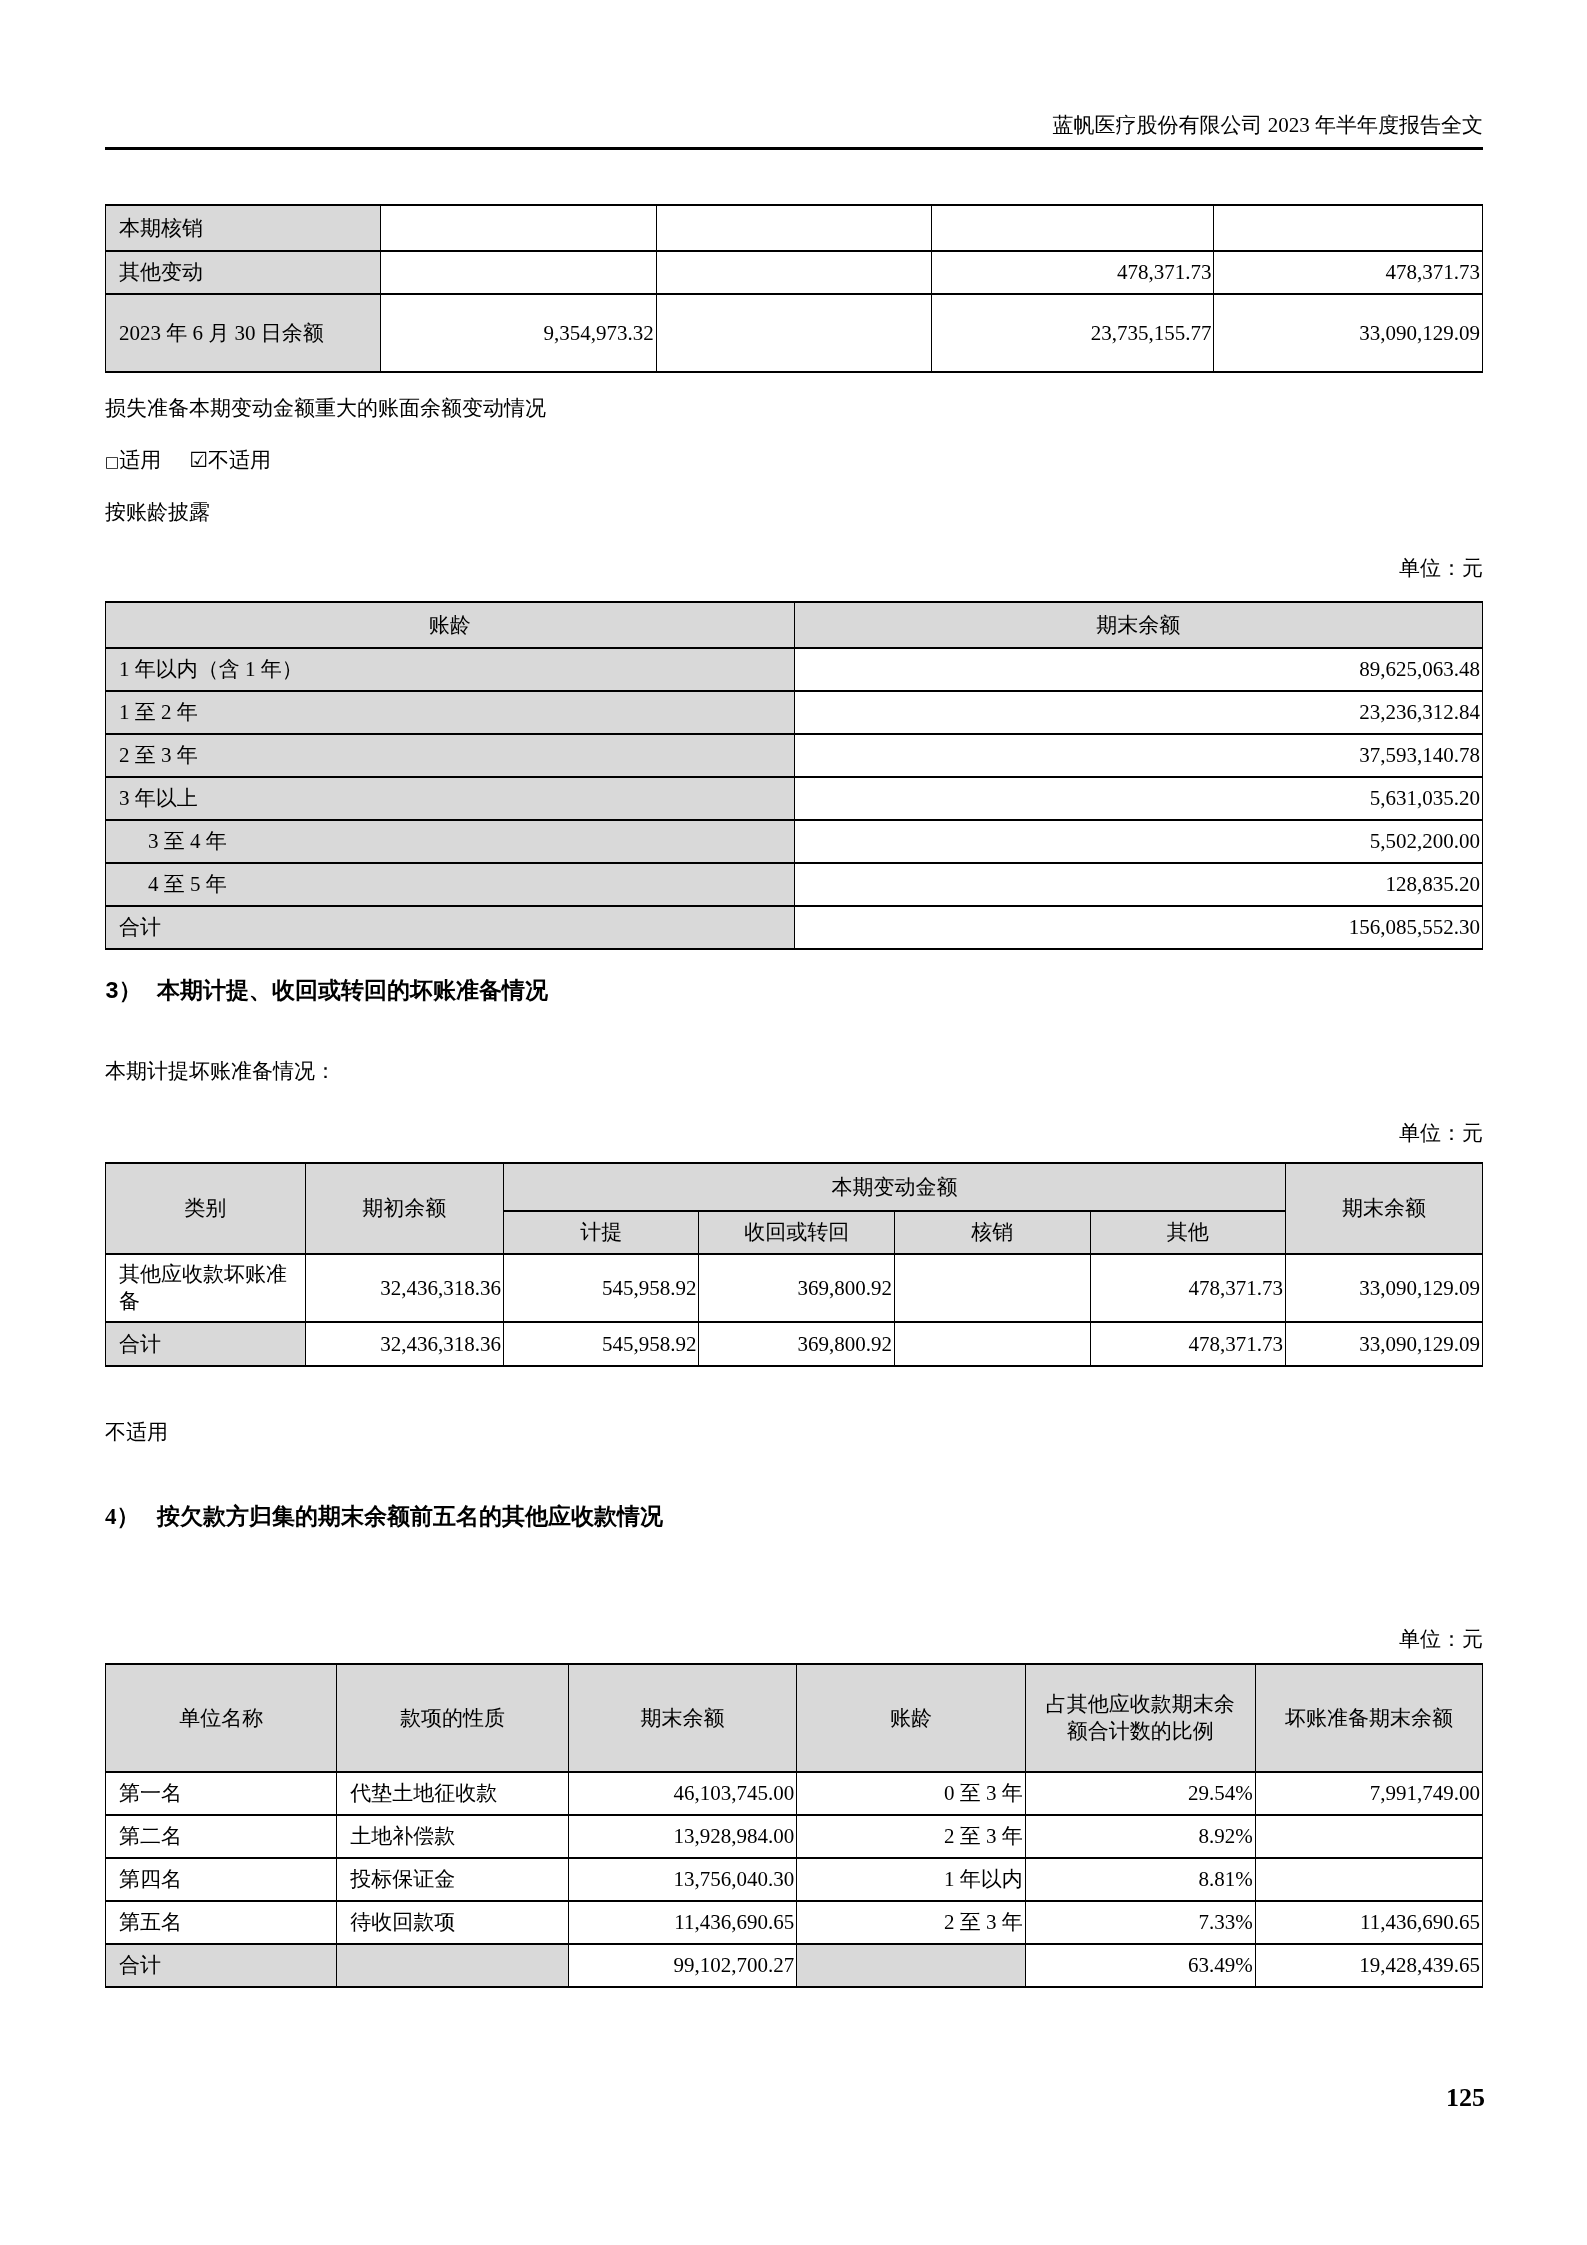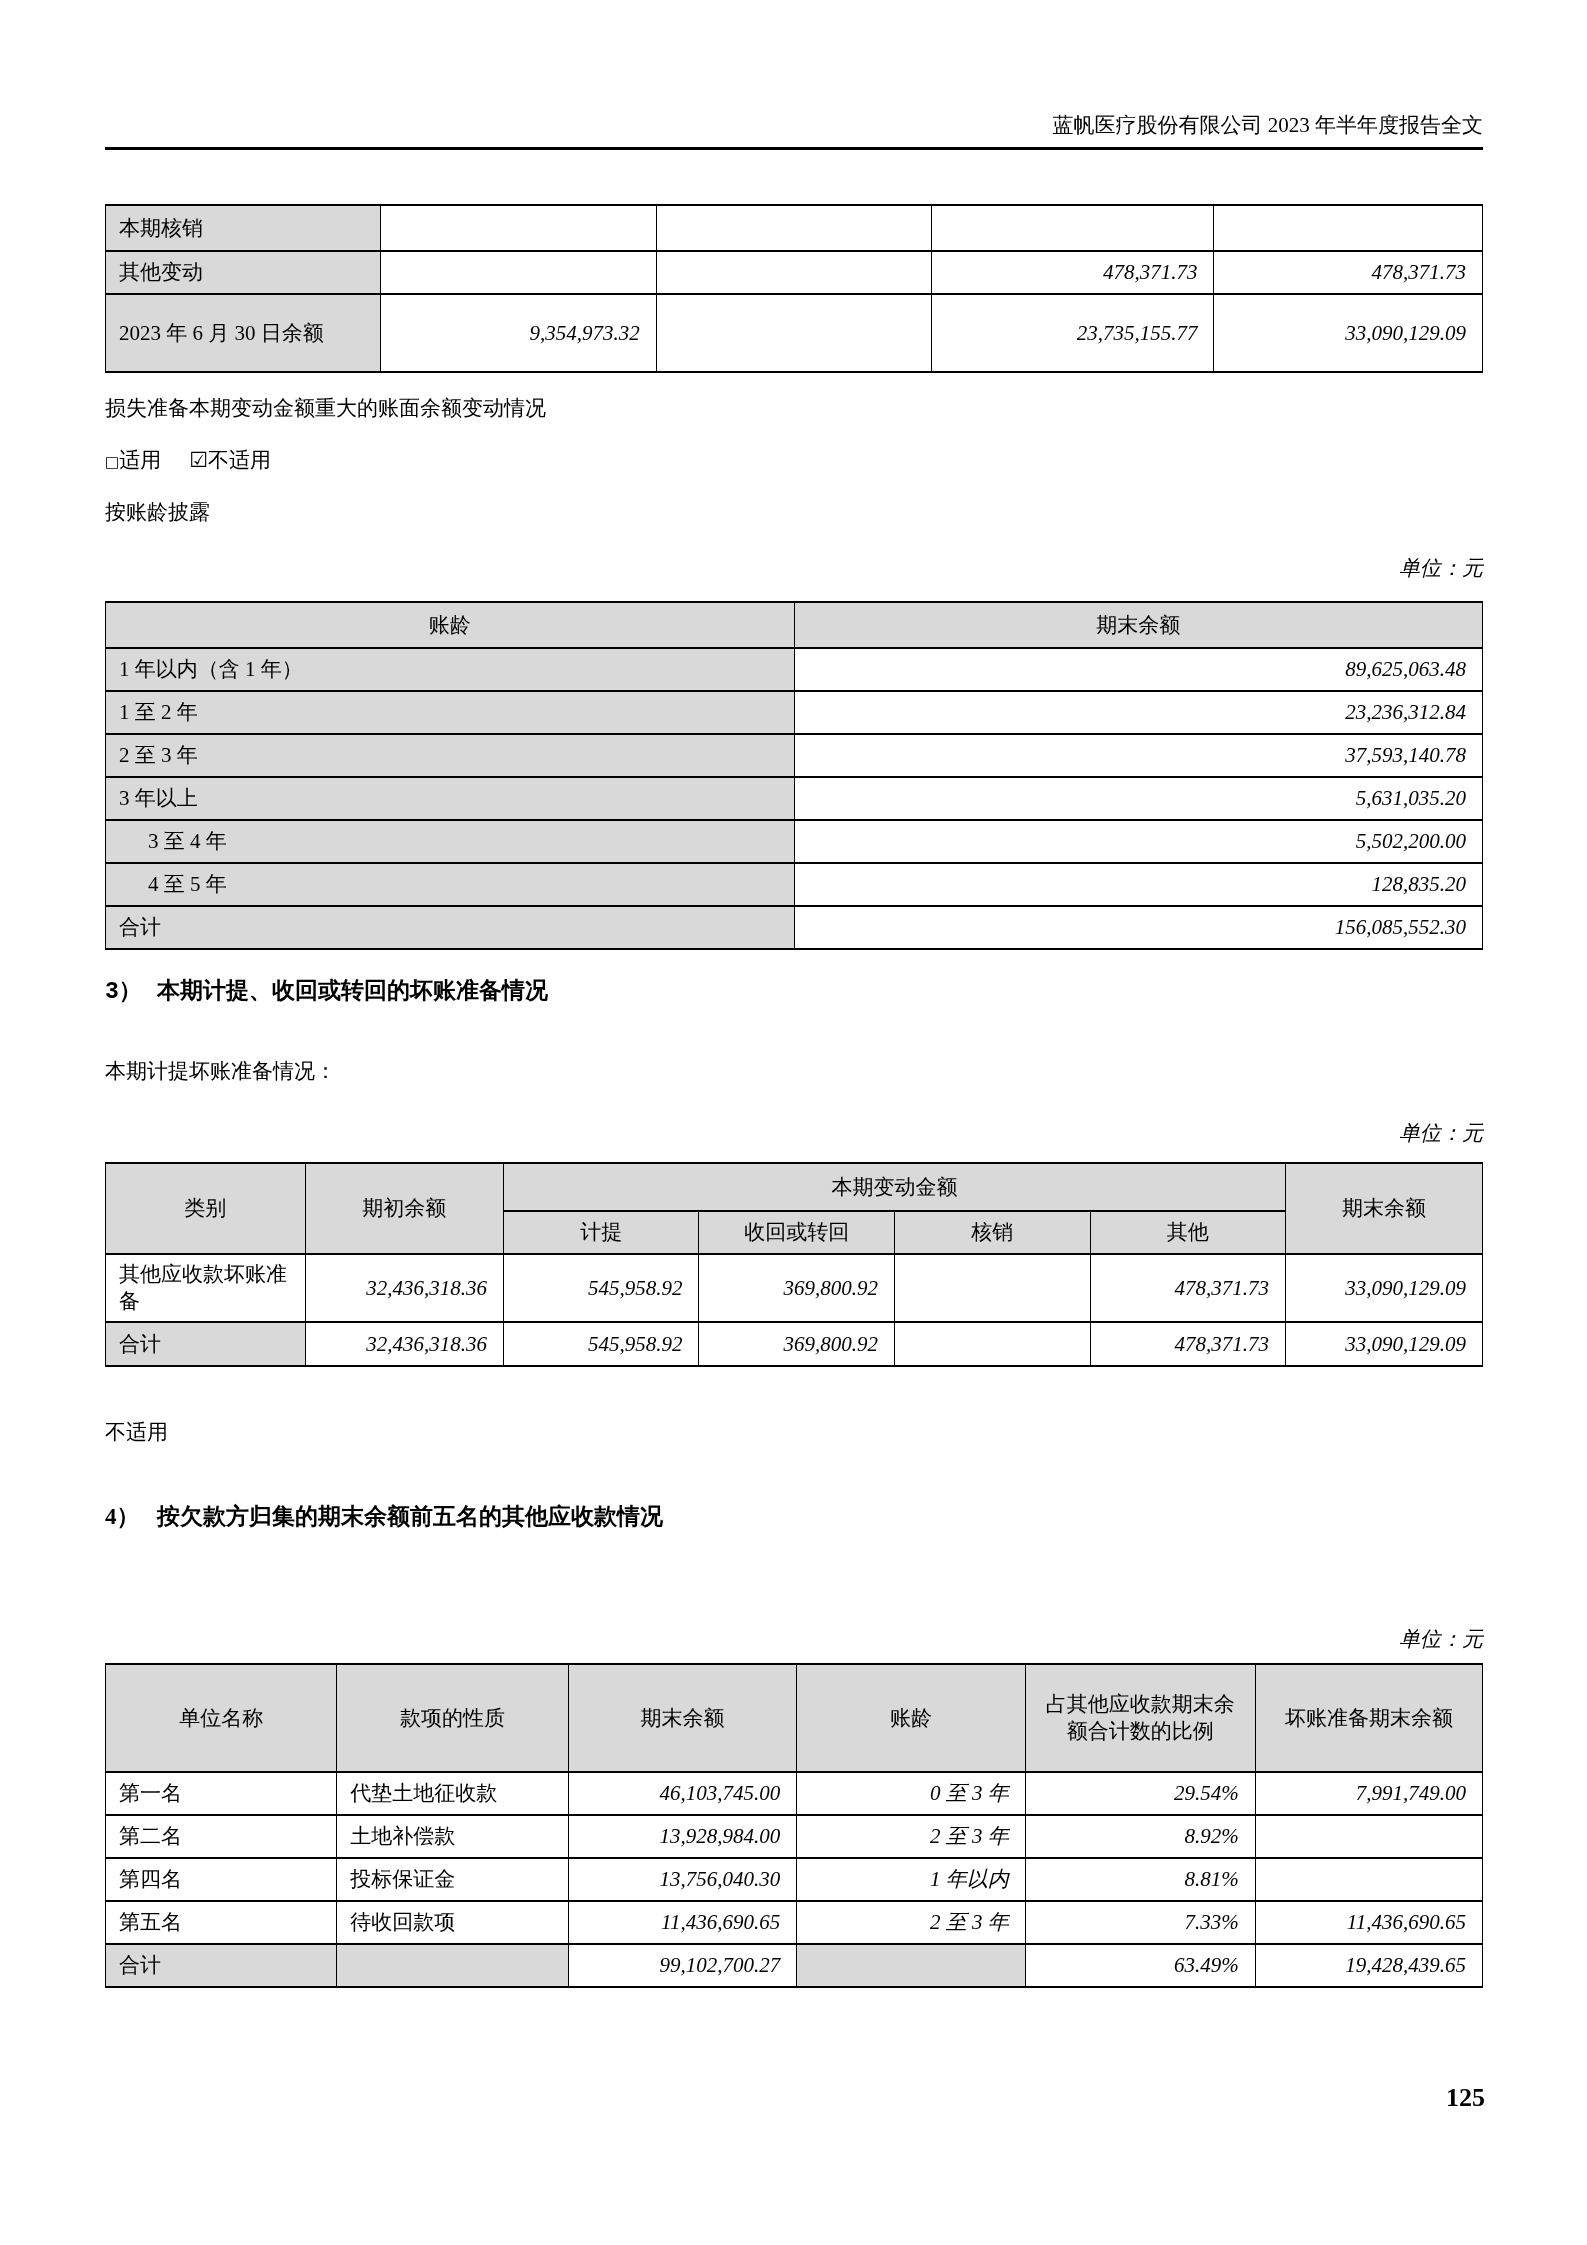--- a/index.html
+++ b/index.html
@@ -13,36 +13,36 @@
     text-align:right;font-size:21px;line-height:26px;
     padding-bottom:9px;border-bottom:3px solid #000;
   }
   p{margin:0;font-size:21px;line-height:26px;}
   .para-loss{margin-top:22px;}
   .para-apply{margin-top:26px;}
   .para-aging-note{margin-top:24px;}
   .box-glyph{font-family:"DejaVu Sans","Liberation Sans",sans-serif;}
   .small-box{font-size:15px;}
   .checked-group{margin-left:28px;}
-  .unit-label{text-align:right;font-size:21px;line-height:26px;font-style:italic;}
+  .unit-label{text-align:right;font-size:21px;line-height:26px;}
   .unit-1{margin-top:30px;}
   .unit-2{margin-top:36px;}
   .unit-3{margin-top:95px;}
   table{
     border-collapse:collapse;table-layout:fixed;width:100%;
     font-size:21px;
   }
   td,th{
     border:2px solid #000;border-left-width:1px;border-right-width:1px;
     padding:5px 10px;vertical-align:middle;font-weight:normal;
     line-height:27px;overflow:hidden;
   }
   .gray{background:#d9d9d9;}
   .lbl{text-align:left;padding-left:13px;}
-  .num{text-align:right;padding-right:16px;font-style:italic;}
+  .num{text-align:right;padding-right:2px;}
   .ctr{text-align:center;}
   .indent{padding-left:42px;}
   .t1{margin-top:54px;}
   .t1 .r1 td{height:34px;}
   .t1 .r2 td{height:31px;}
   .t1 .r3 td{height:66px;}
   .t2{margin-top:20px;}
   .t2 .hdr td{height:34px;}
   .t2 .dr td{height:31px;}
   .t3{margin-top:16px;border-radius:22px;}

